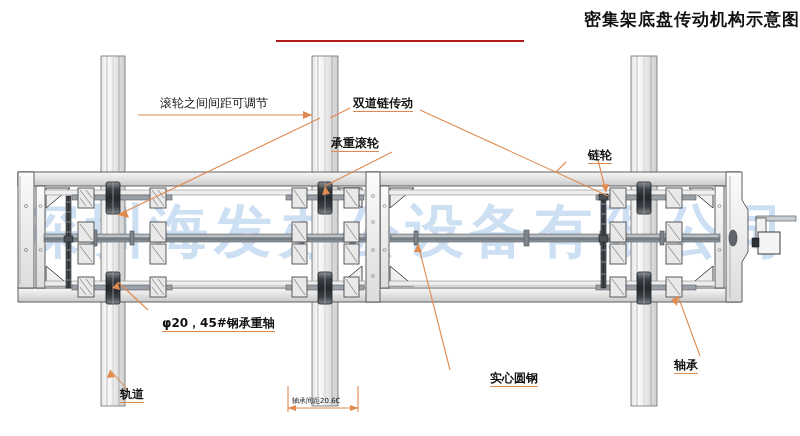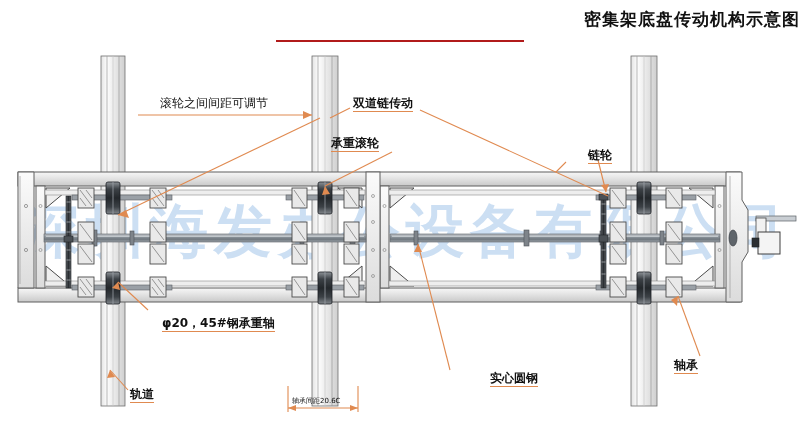--- a/index.html
+++ b/index.html
@@ -336,19 +336,19 @@
 </div>
 
 <div class="lbl u" style="left:353px;top:96px;">双道链传动</div>
 
 <div class="lbl u" style="left:331px;top:136px;">承重滚轮</div>
 
 <div class="lbl u" style="left:588px;top:148px;">链轮</div>
 
 <div class="lbl u" style="left:146px;top:316px;margin-left:16px;">φ20，45#钢承重轴</div>
 
-<div class="lbl u" style="left:130px;top:387px;">轨道</div>
+<div class="lbl u" style="left:120px;top:387px;">轨道</div>
 
 <div class="lbl small" style="left:292px;top:394px;">轴承间距20.6C</div>
 
 <div class="lbl u" style="left:462px;top:371px;margin-left:28px;">实心圆钢</div>
 
 <div class="lbl u" style="left:674px;top:358px;">轴承</div>
 
 </body></html>

